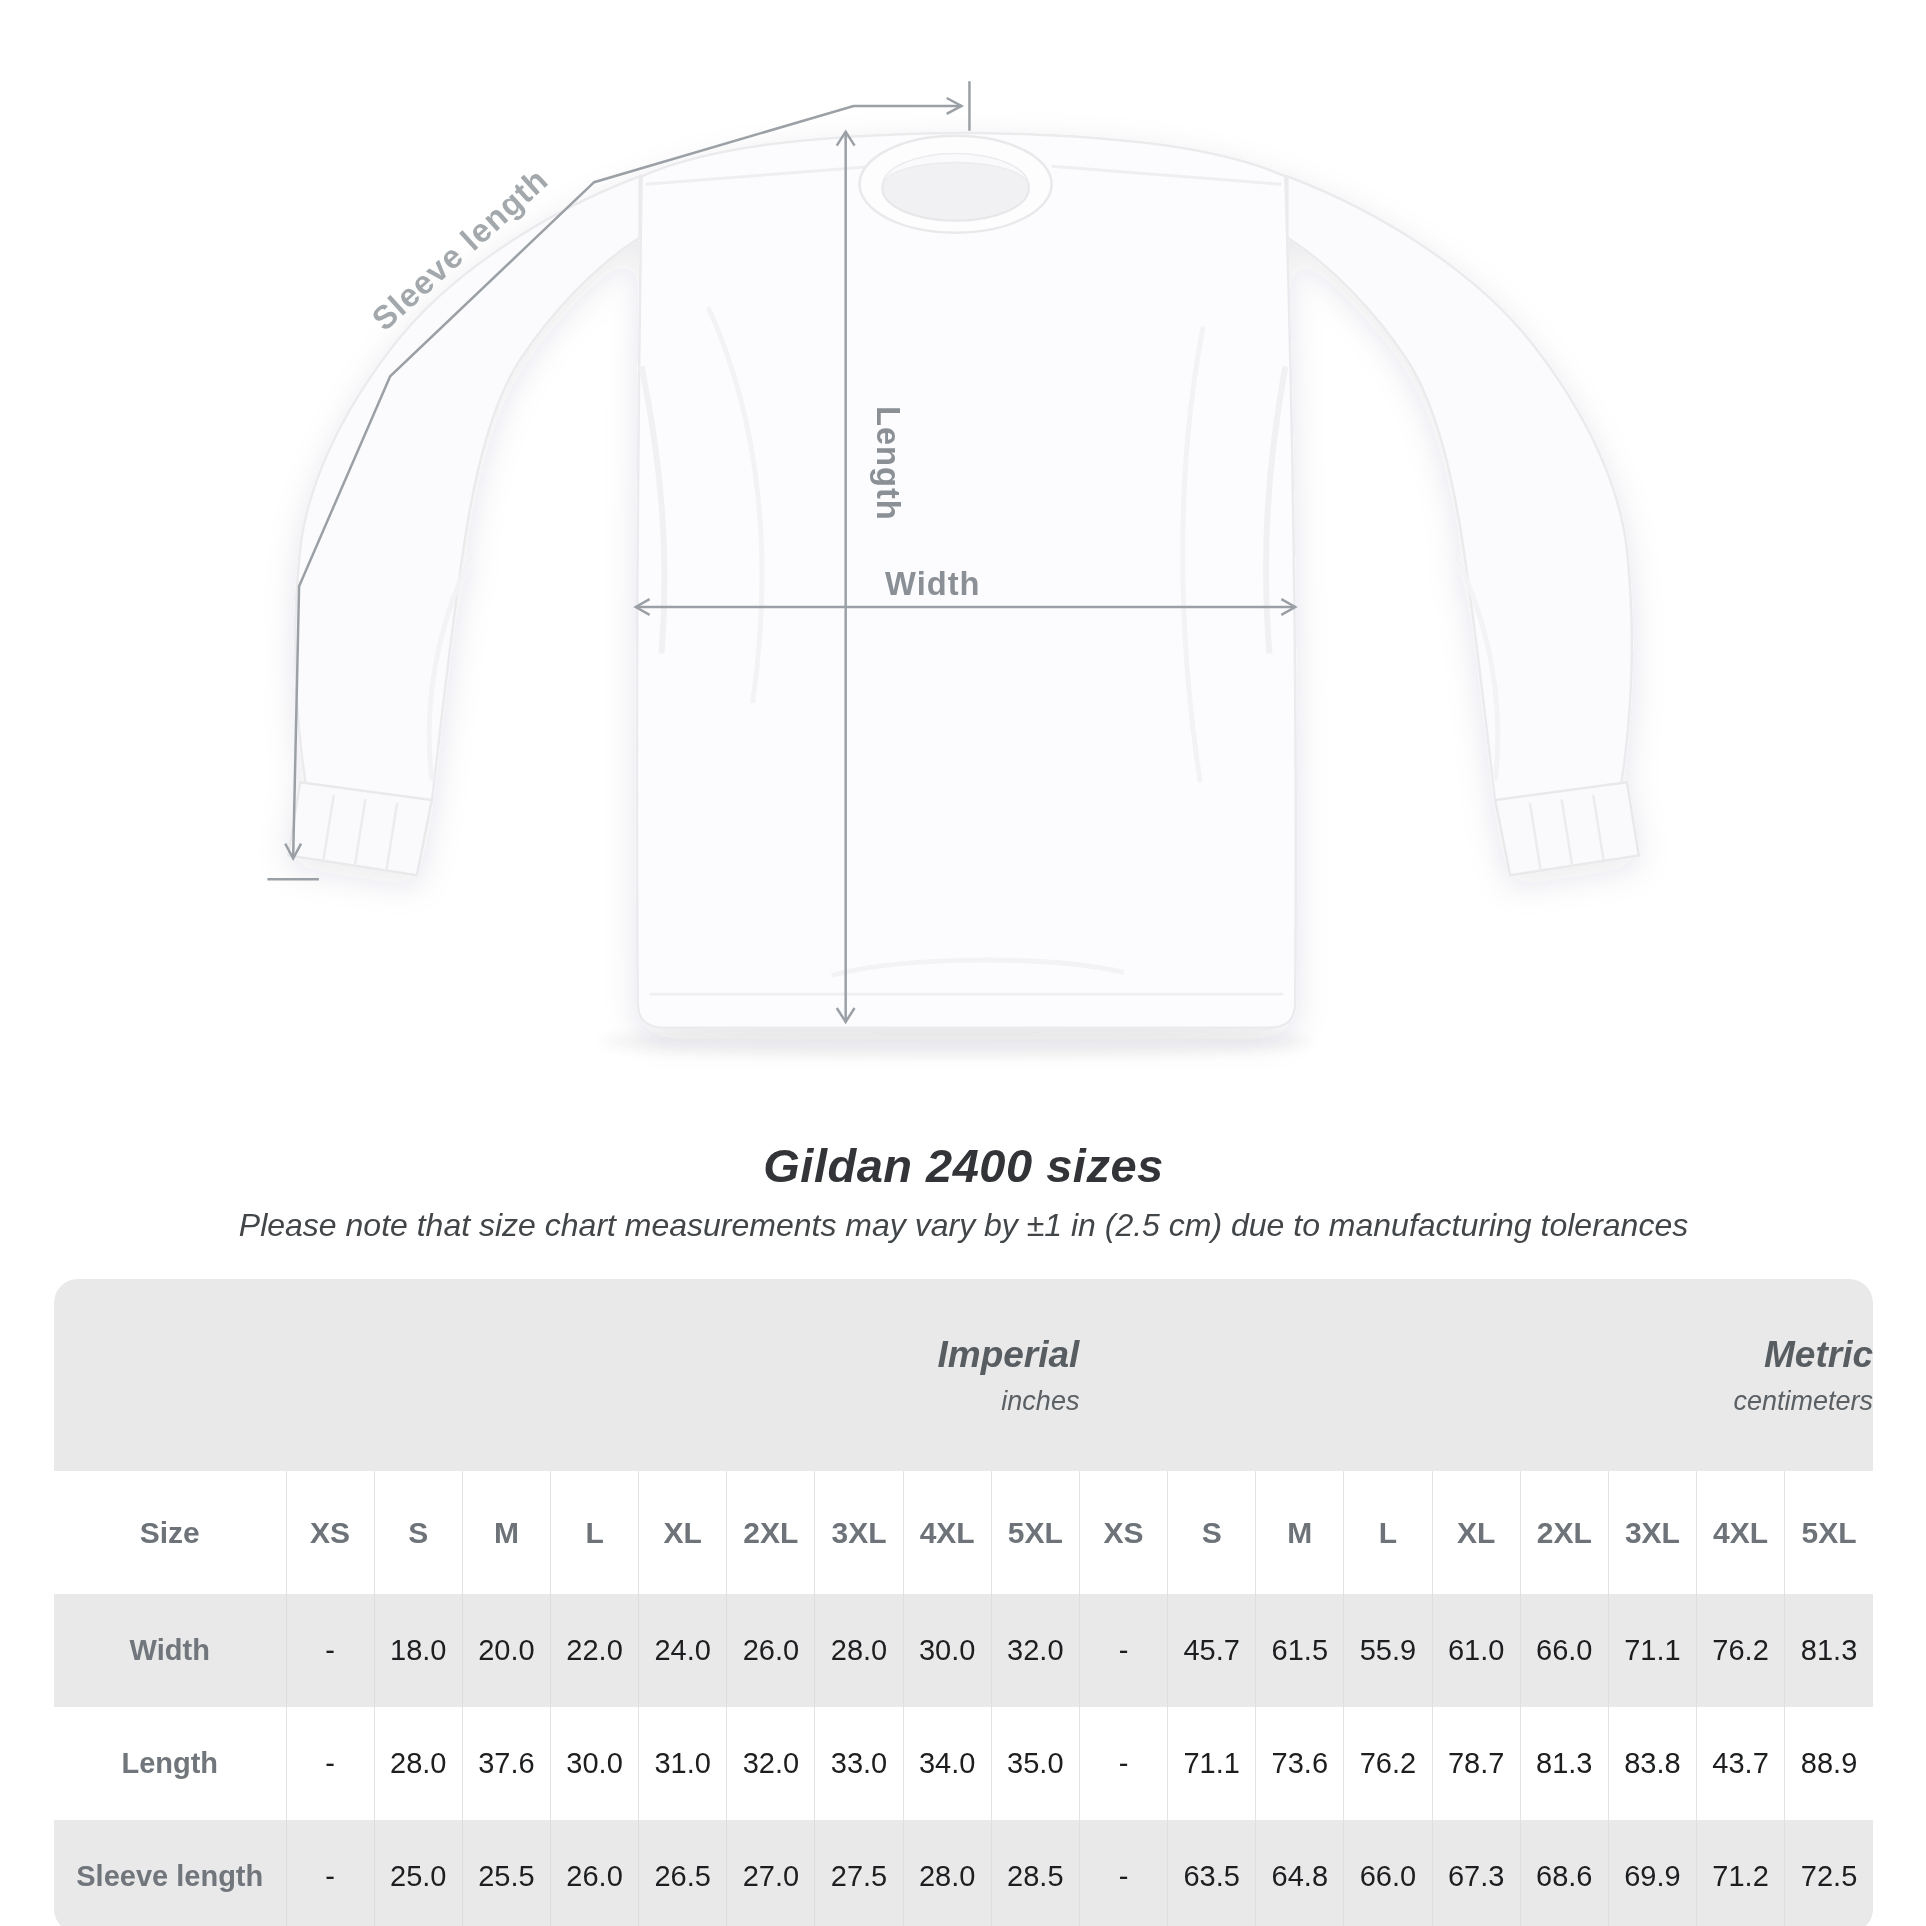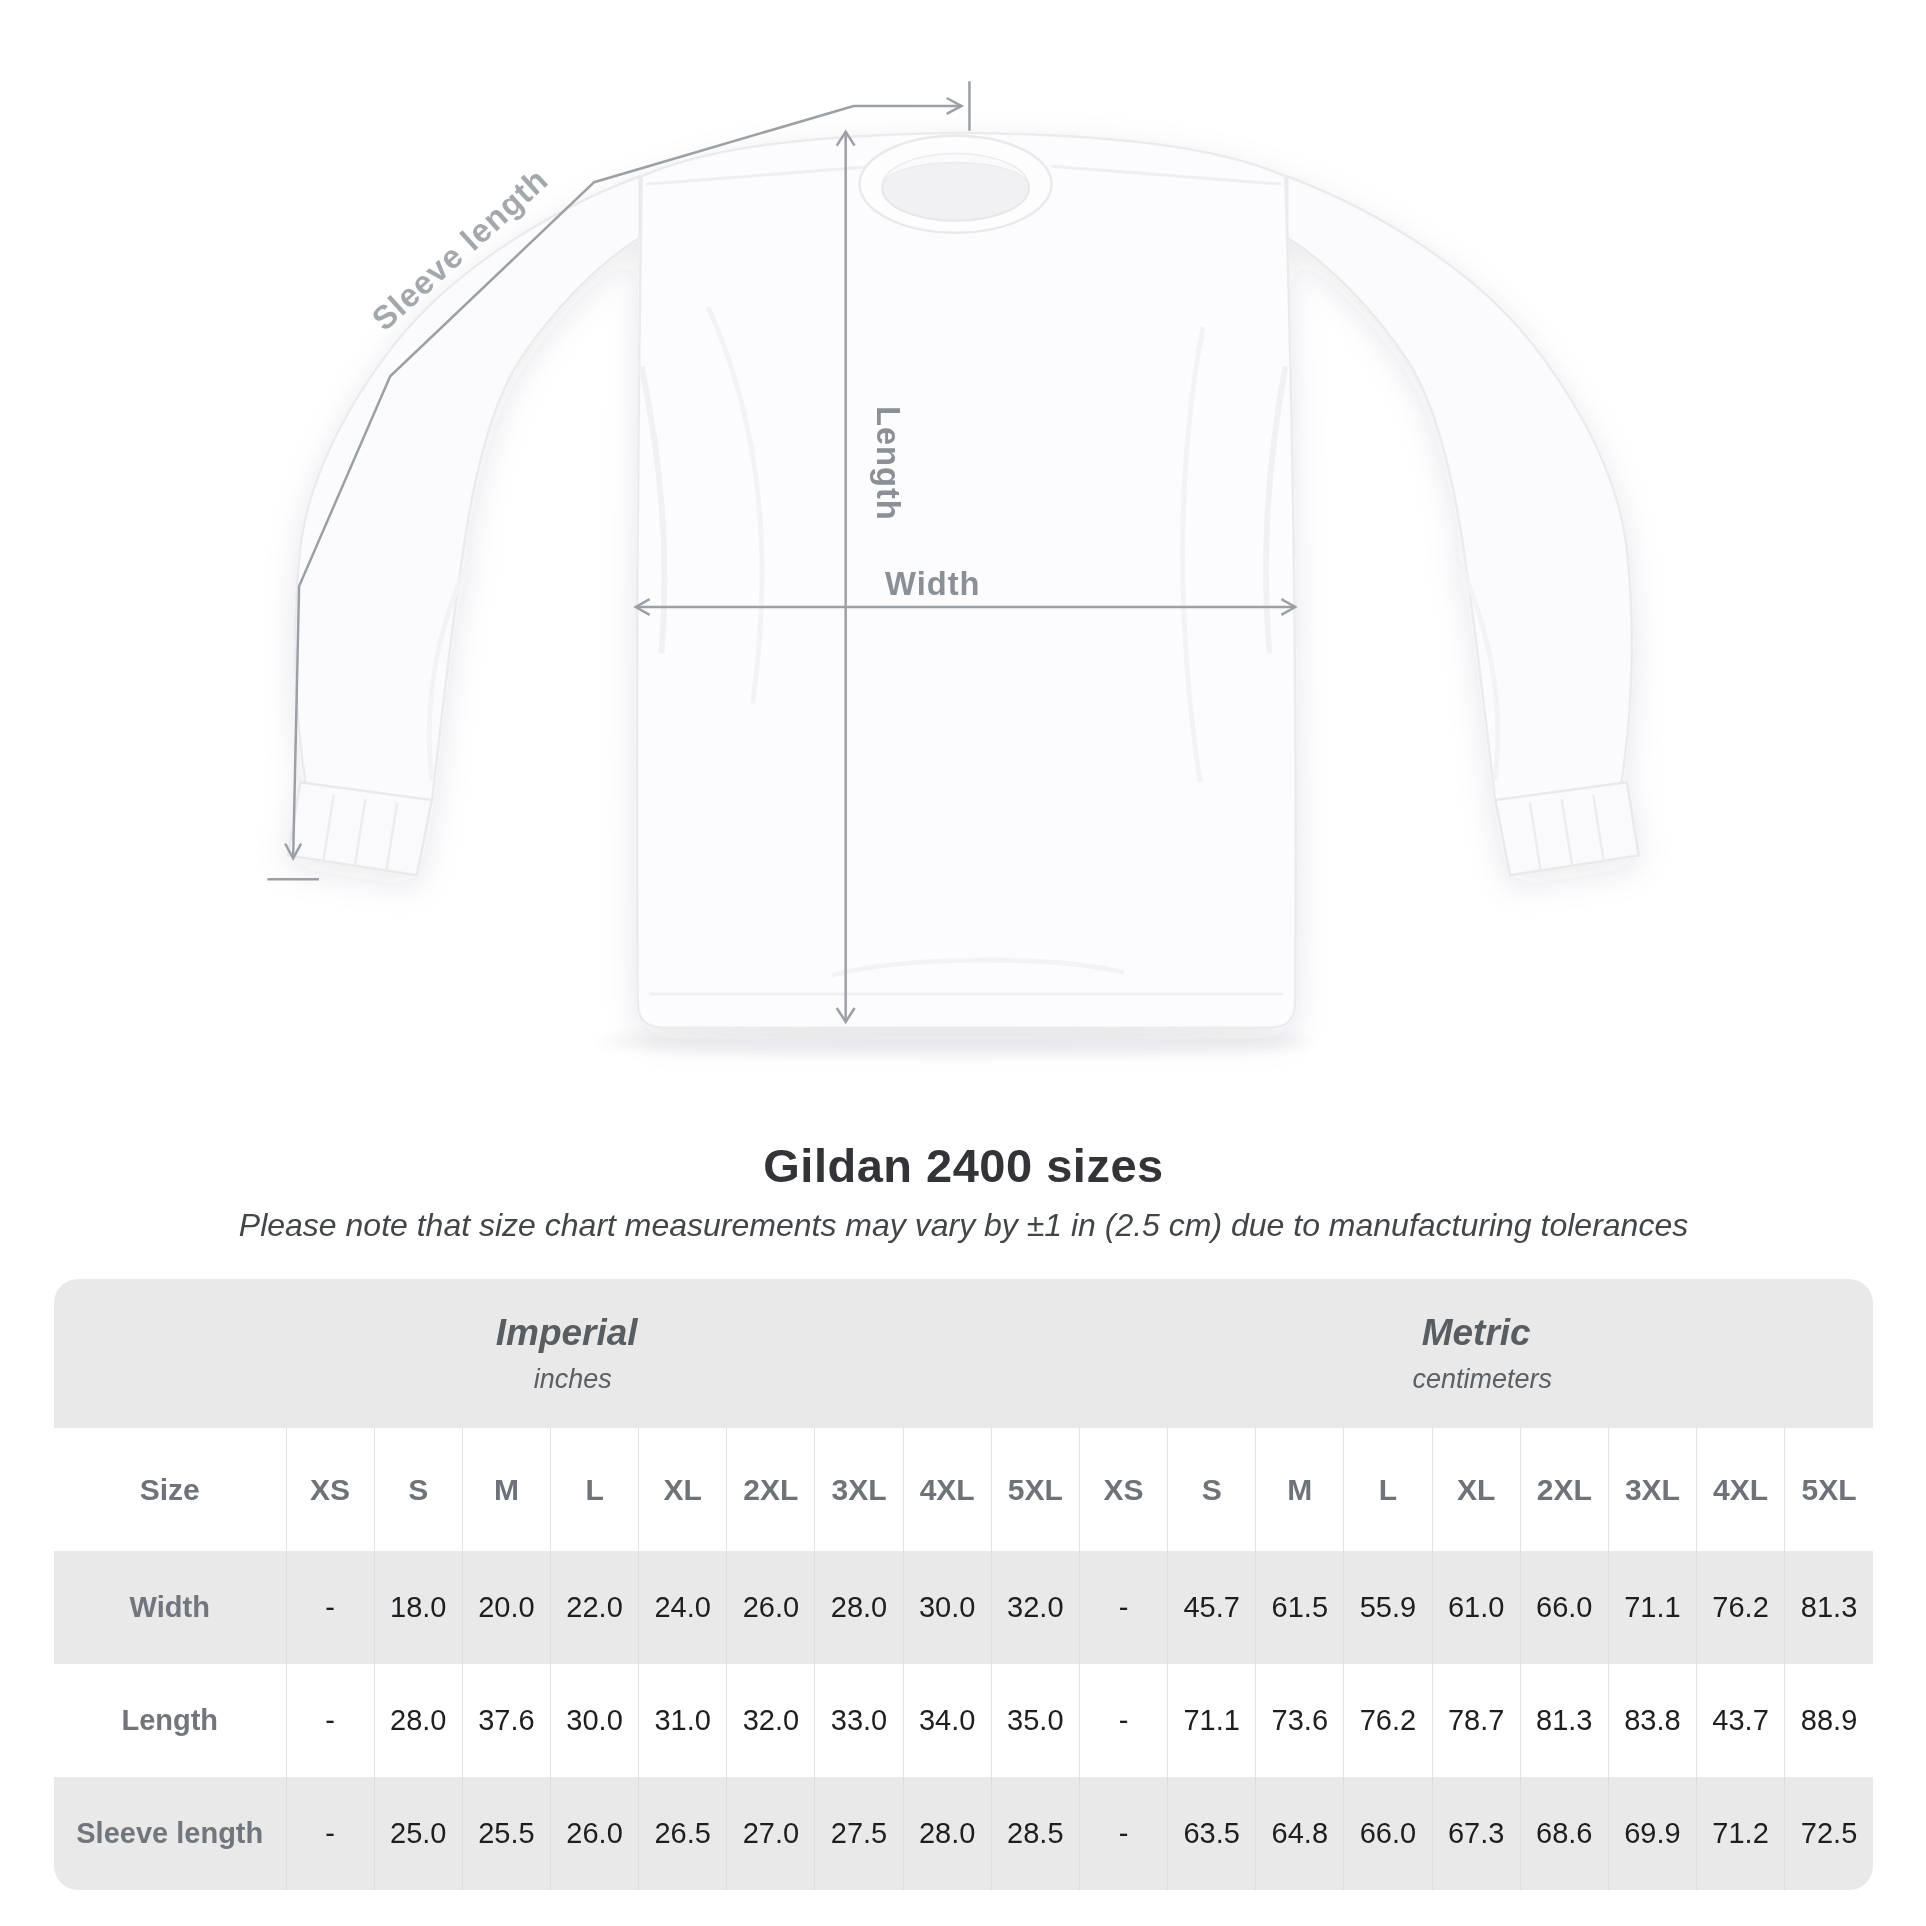--- a/index.html
+++ b/index.html
@@ -6,33 +6,33 @@
   body{
     width:1927px;height:1927px;background:#ffffff;position:relative;overflow:hidden;
     font-family:"Liberation Sans","DejaVu Sans",sans-serif;
   }
   
   .diagram{position:absolute;top:0;left:0;}
   .measure-label{font-weight:bold;font-size:33px;letter-spacing:1px;}
   
   .heading{position:absolute;top:1139px;left:0;width:1927px;text-align:center;}
   .heading h1{
-    margin:0;font-size:47px;line-height:53px;font-weight:bold;color:#323437;letter-spacing:0.5px;
+    margin:0;font-size:47px;line-height:53px;font-weight:bold;color:#323437;letter-spacing:0.5px;font-style:italic;
   }
   .heading p{
     margin:16px 0 0 0;font-size:32px;line-height:34px;font-style:italic;color:#434649;
   }
   
   .table-wrap{position:absolute;top:1279px;left:54px;width:1819px;border-radius:24px;overflow:hidden;}
   table.sizes{border-collapse:collapse;table-layout:fixed;width:1819px;}
   table.sizes col.labelcol{width:232px;}
   table.sizes th,table.sizes td{
     text-align:center;vertical-align:middle;padding:0;font-weight:normal;
   }
-  tr.group-row th{background:#e9e9ea;height:149px;}
+  tr.group-row th{background:#e9e9ea;height:192px;text-align:right;}
   tr.group-row .gname{font-size:37px;font-weight:bold;font-style:italic;color:#585d61;line-height:42px;}
   tr.group-row .gunit{font-size:27px;font-style:italic;color:#5b6064;line-height:32px;margin-top:9px;padding-left:12px;}
   tr.size-row th{background:#ffffff;height:123px;font-size:30px;font-weight:bold;color:#6d7378;}
   tr.data-row th,tr.data-row td{height:113px;background:#ffffff;font-size:29px;color:#1d1e20;}
   tr.data-row th.rowlabel{font-weight:bold;color:#70767b;font-size:29px;}
   tr.data-row.shade th,tr.data-row.shade td{background:#e9e9ea;}
   
   tr.size-row th + th,
   tr.data-row th + td,
   tr.data-row td + td{border-left:1px solid #e2e3e5;}

